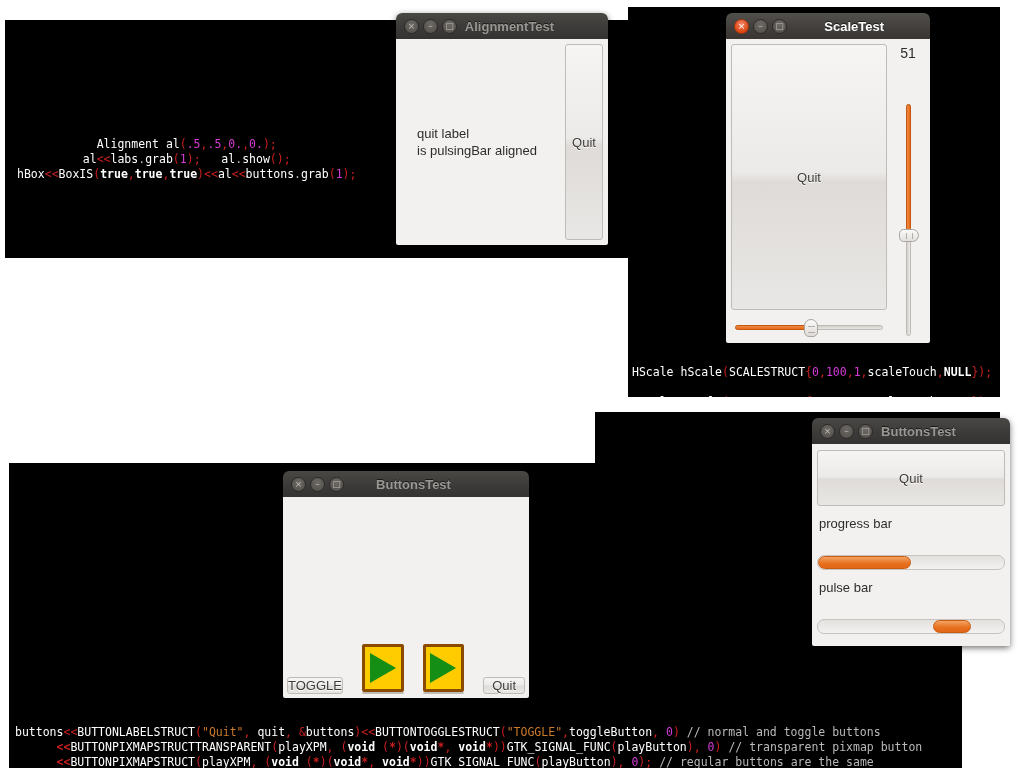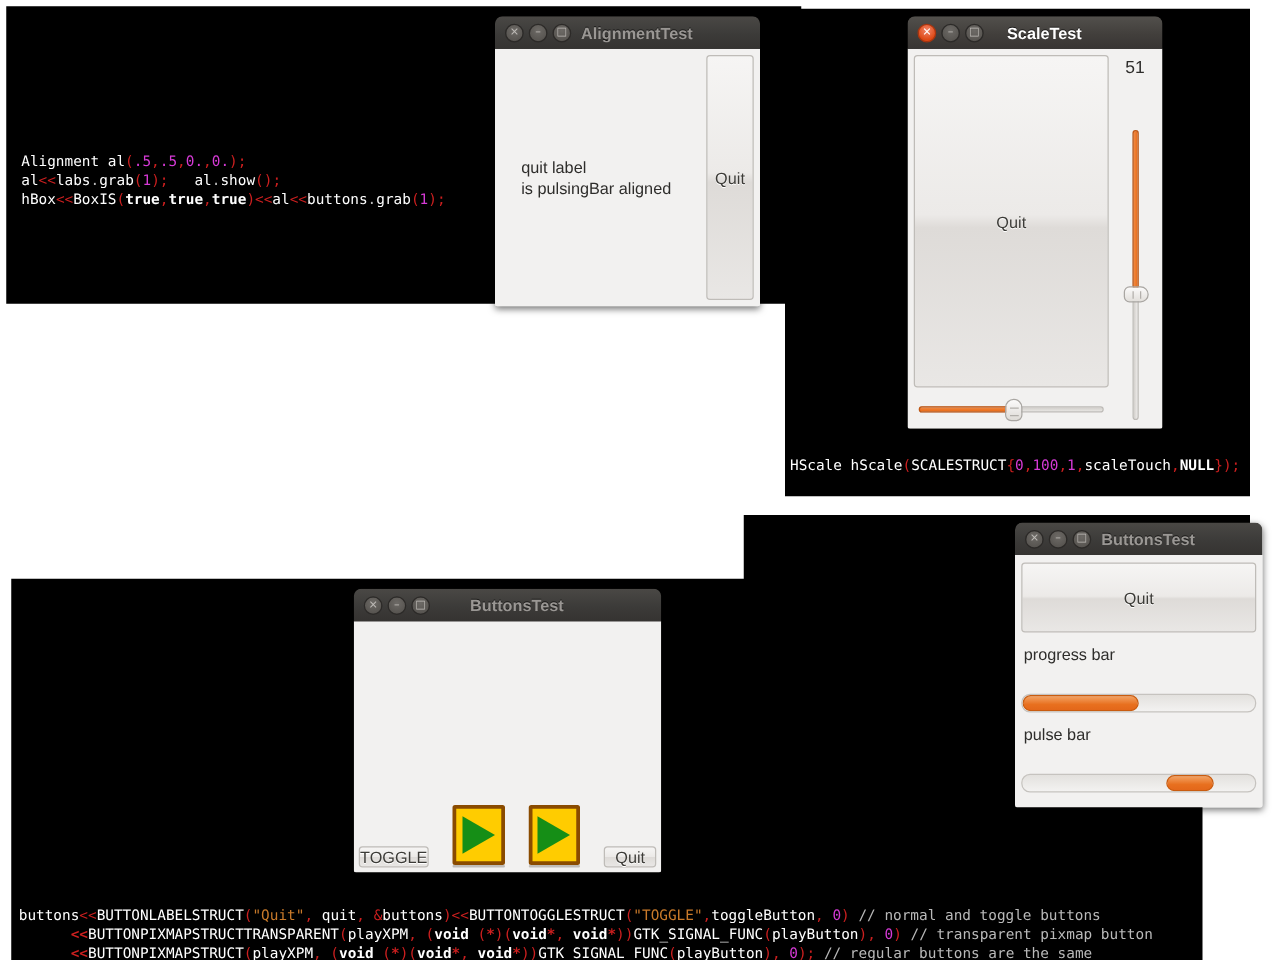--- a/index.html
+++ b/index.html
@@ -70,21 +70,21 @@
     flex: 1;
     text-align: center;
     font-size: 13px;
     font-weight: bold;
     color: #9a9794;
     text-shadow: 0 -1px 0 rgba(0,0,0,0.6);
     white-space: nowrap;
     overflow: hidden;
     padding-right: 38px;
   }
-  .win.focused .wtitle { color: #ffffff; }
+  .win.focused .wtitle { color: #ffffff; text-align: right; }
   .wbody {
     background: #f2f1f0;
     padding: 4px;
     height: calc(100% - 26px);
   }
 
   
   .gbtn {
     background: linear-gradient(to bottom, #f6f5f4 0%, #eceae8 48%, #dedbd8 52%, #e9e7e5 100%);
     border: 1px solid #bfbcb8;
@@ -205,21 +205,21 @@
     border: 1px solid #c95c10;
     border-radius: 7px;
   }
   .pb-spacer { flex: 1; }
 </style>
 </head>
 <body>
 
 <div id="root">
 
-  <div class="panel" id="panel-alignment" style="left:5px; top:5px; width:636px; height:238px;">
+  <div class="panel" id="panel-alignment" style="left:5px; top:20px; width:636px; height:238px;text-align:center;">
     <div class="code" style="position:absolute; left:12px; top:102px;">
 <span><span class="k-white">Alignment al</span><span class="k-red">(</span><span class="k-mag">.5</span><span class="k-red">,</span><span class="k-mag">.5</span><span class="k-red">,</span><span class="k-mag">0.</span><span class="k-red">,</span><span class="k-mag">0.</span><span class="k-red">);</span></span>
 <span><span class="k-white">al</span><span class="k-red">&lt;&lt;</span><span class="k-white">labs</span><span class="k-gray">.</span><span class="k-white">grab</span><span class="k-red">(</span><span class="k-mag">1</span><span class="k-red">);</span><span class="k-white">   al</span><span class="k-gray">.</span><span class="k-white">show</span><span class="k-red">();</span></span>
 <span><span class="k-white">hBox</span><span class="k-red">&lt;&lt;</span><span class="k-white">BoxIS</span><span class="k-red">(</span><span class="k-bold">true</span><span class="k-red">,</span><span class="k-bold">true</span><span class="k-red">,</span><span class="k-bold">true</span><span class="k-red">)&lt;&lt;</span><span class="k-white">al</span><span class="k-red">&lt;&lt;</span><span class="k-white">buttons</span><span class="k-gray">.</span><span class="k-white">grab</span><span class="k-red">(</span><span class="k-mag">1</span><span class="k-red">);</span></span>
     </div>
   </div>
 
   <div class="panel" id="panel-scale" style="left:628px; top:7px; width:372px; height:390px;">
     <div class="code" style="position:absolute; left:4px; top:343px;">
 <span><span class="k-white">HScale hScale</span><span class="k-red">(</span><span class="k-white">SCALESTRUCT</span><span class="k-red">{</span><span class="k-mag">0</span><span class="k-red">,</span><span class="k-mag">100</span><span class="k-red">,</span><span class="k-mag">1</span><span class="k-red">,</span><span class="k-white">scaleTouch</span><span class="k-red">,</span><span class="k-bold">NULL</span><span class="k-red">});</span></span>

